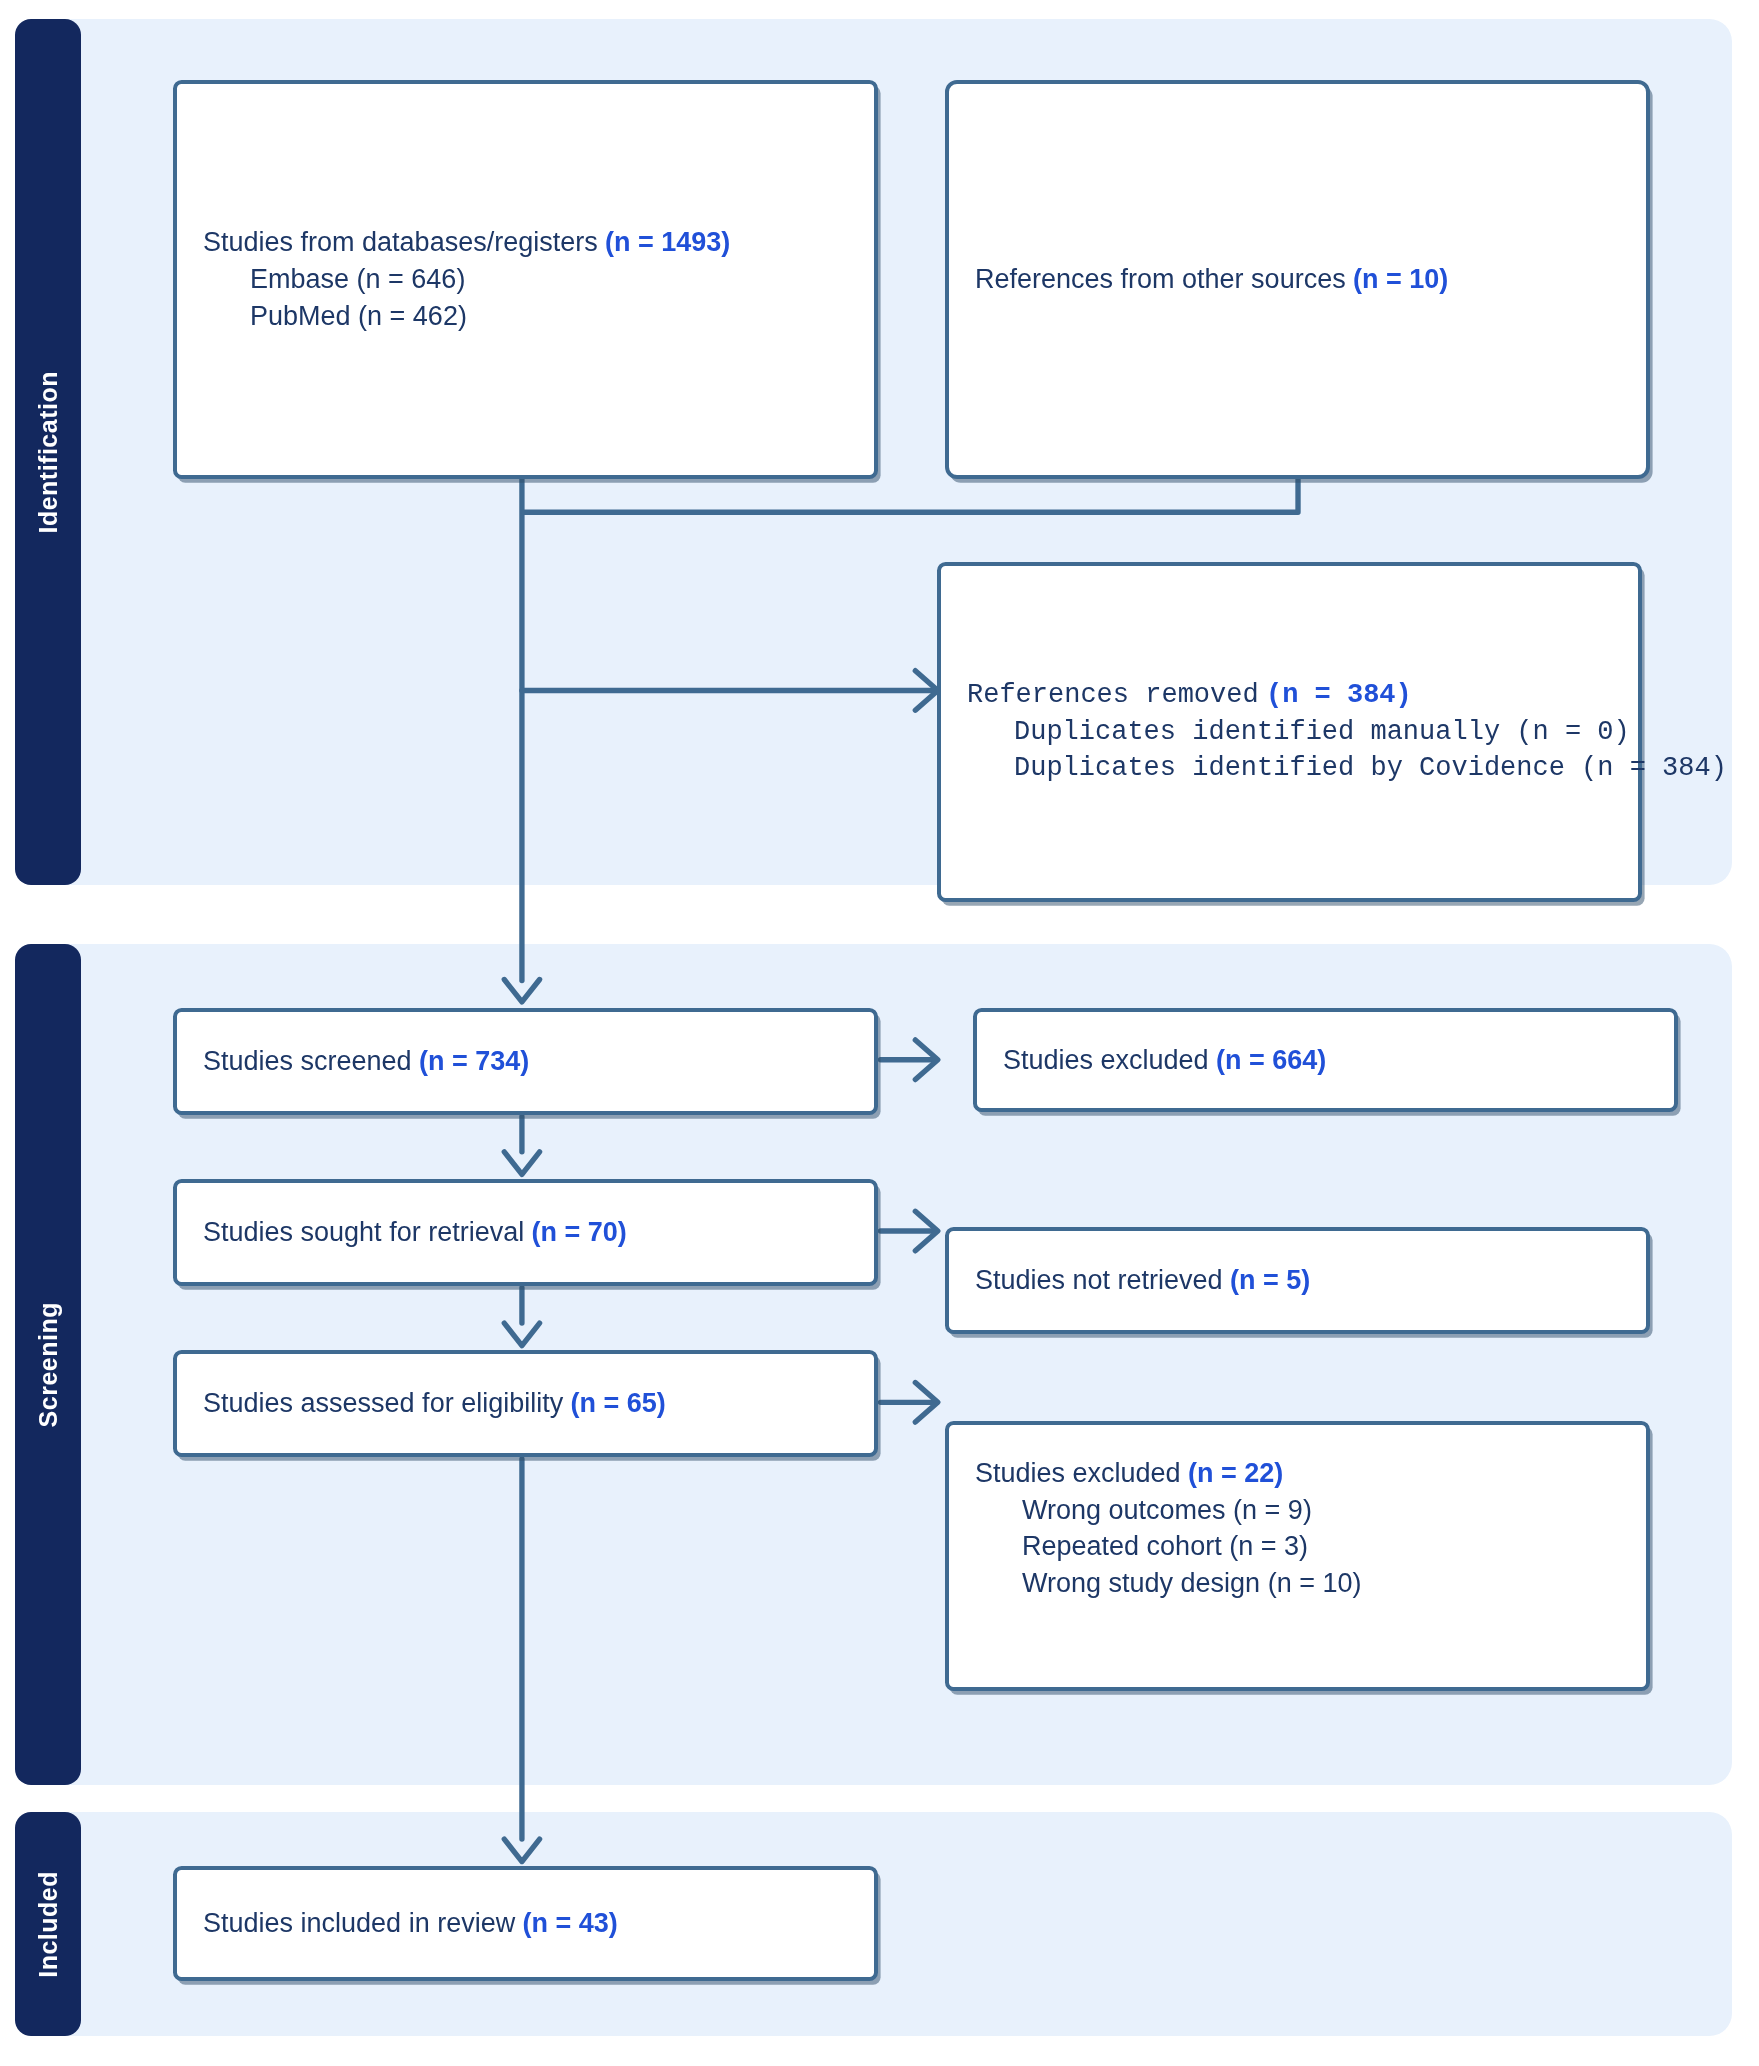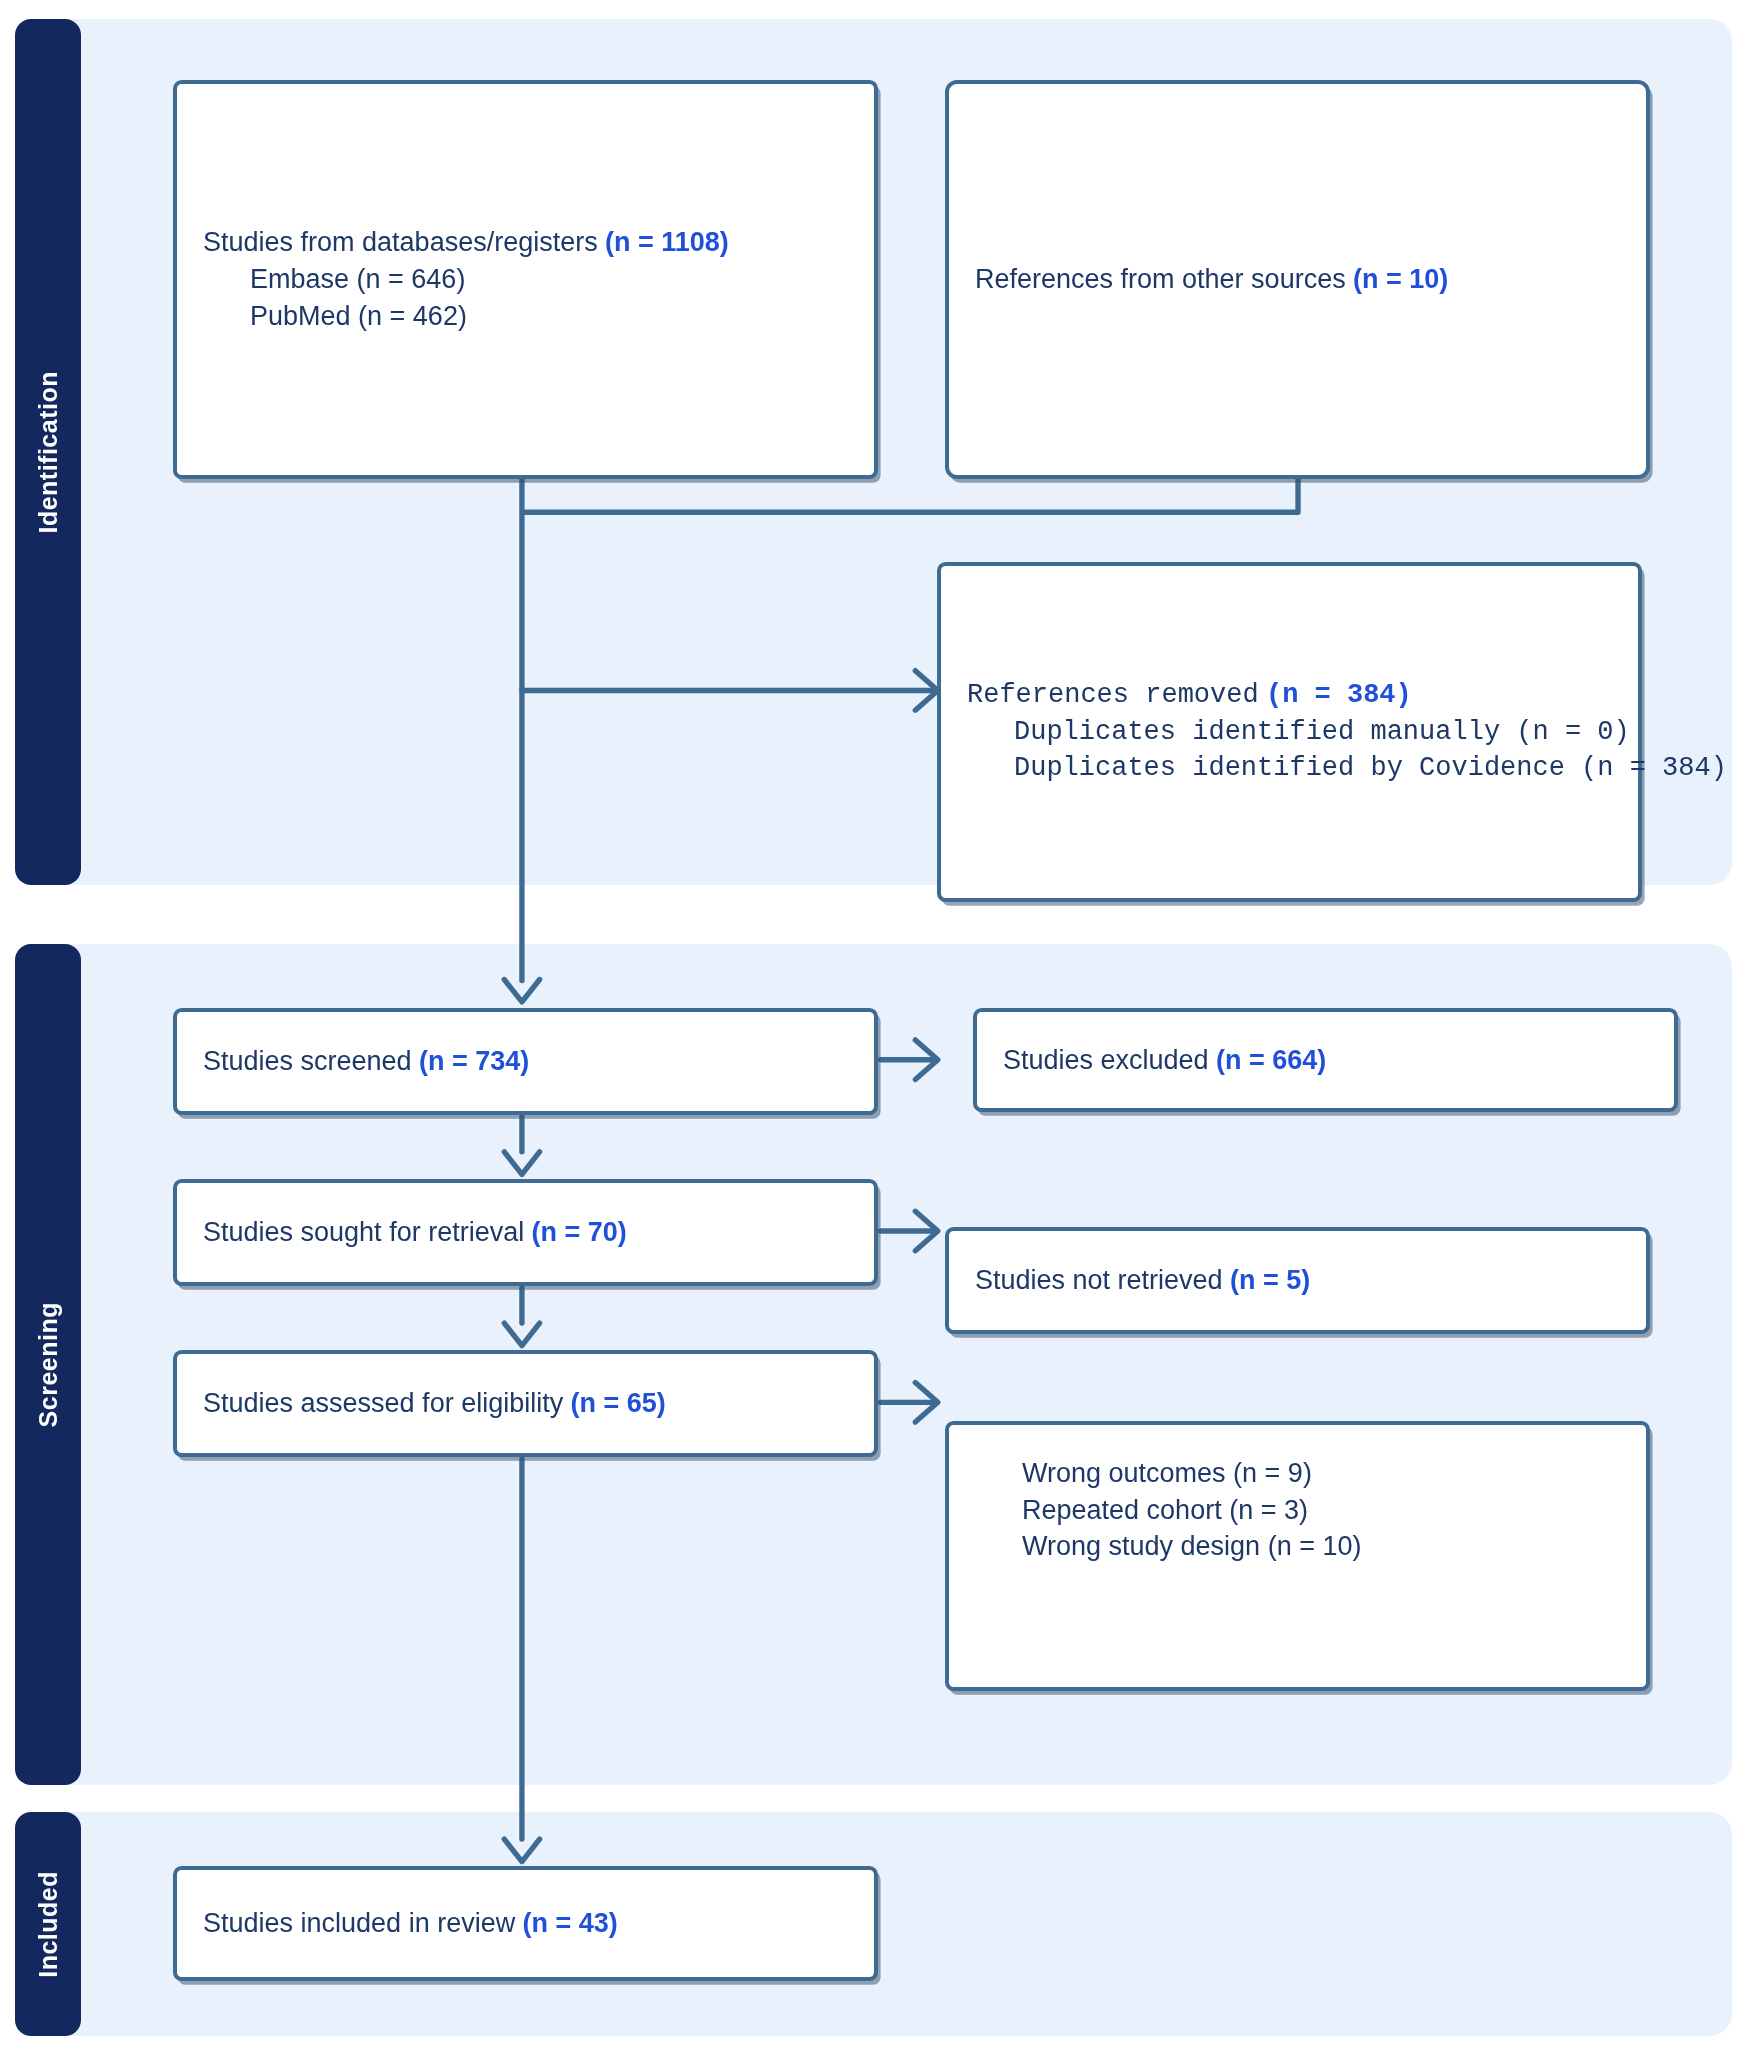--- a/index.html
+++ b/index.html
@@ -112,21 +112,21 @@
     <polyline points="1710,2263 1752,2300 1710,2337"></polyline>
     <path d="M975 2406 V2472"></path>
     <polyline points="942,2472 975,2514 1008,2472"></polyline>
     <path d="M1645 2620 H1740"></path>
     <polyline points="1710,2583 1752,2620 1710,2657"></polyline>
     <path d="M975 2726 V3436"></path>
     <polyline points="942,3436 975,3478 1008,3436"></polyline>
   </svg>
 
   <div class="box" style="left:173px;top:80px;height:399px;">
-    <div class="line"><span>Studies from databases/registers</span><span class="n">(n = 1108)</span></div>
+    <div class="line"><span>Studies from databases/registers</span><span class="n">(n = 1493)</span></div>
     <div class="sub">Embase (n = 646)</div>
     <div class="sub">PubMed (n = 462)</div>
   </div>
 
   <div class="box" style="left:945px;top:80px;height:399px;border-radius:12px;">
     <div class="line"><span>References from other sources</span><span class="n">(n = 10)</span></div>
   </div>
 
   <div class="box" style="left:937px;top:562px;height:340px;font-family:Liberation Mono, monospace;">
     <div class="line"><span>References removed</span><span class="n">(n = 384)</span></div>
@@ -148,20 +148,21 @@
 
   <div class="box" style="left:945px;top:1179px;height:107px;margin-top:48px;">
     <div class="line"><span>Studies not retrieved</span><span class="n">(n = 5)</span></div>
   </div>
 
   <div class="box" style="left:173px;top:1350px;height:107px;">
     <div class="line"><span>Studies assessed for eligibility</span><span class="n">(n = 65)</span></div>
   </div>
 
   <div class="box top-align" style="left:945px;top:1421px;height:270px;">
+    <div class="line"><span>Studies excluded</span><span class="n">(n = 22)</span></div>
     <div class="sub">Wrong outcomes (n = 9)</div>
     <div class="sub">Repeated cohort (n = 3)</div>
     <div class="sub">Wrong study design (n = 10)</div>
   </div>
 
   <div class="box" style="left:173px;top:1866px;height:115px;">
     <div class="line"><span>Studies included in review</span><span class="n">(n = 43)</span></div>
   </div>
 
 </div>

